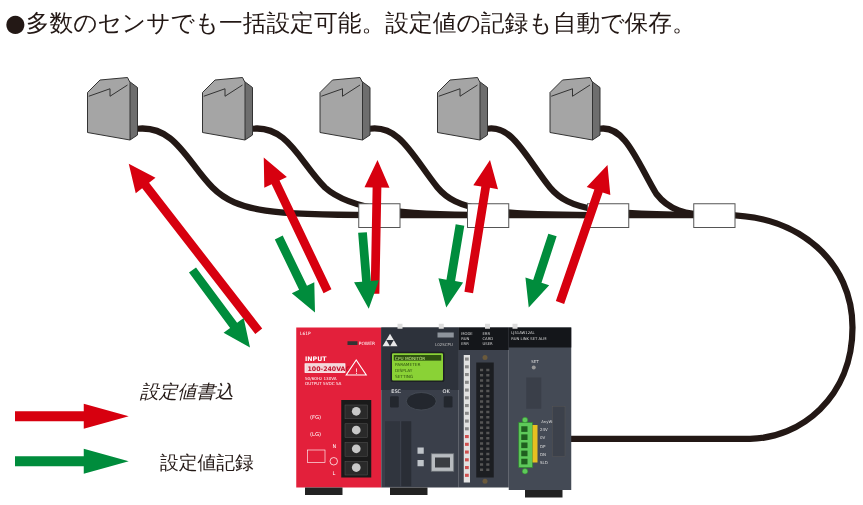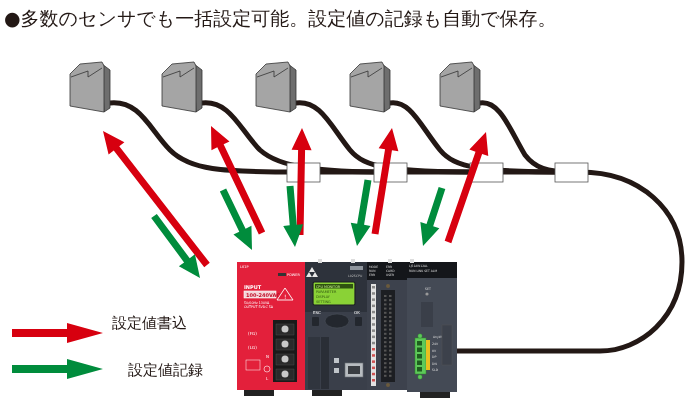--- a/index.html
+++ b/index.html
@@ -250,14 +250,14 @@
       <polygon points="364.5476212665875,179.42460354443125 357.16439898730533,223.72393722012407 350.7528384823964,222.65534380263924 357,246 370.4807169590393,225.9433235487464 364.06915645413034,224.87473013126157 371.4523787334125,180.57539645556875" fill="#008c3c"></polygon>
       <polygon points="438.6739184026927,186.91042154570968 426.5226972582319,224.00362293406377 420.34568857751833,221.98012009038175 423,246 439.35186913356006,228.20628268632643 433.1748604528465,226.1827798426444 445.3260815973073,189.08957845429032" fill="#008c3c"></polygon>
     </g>
 
   <g id="legend-arrows">
       <polygon points="12,329 67,329 67,323 103,333 67,343 67,337 12,337" fill="#d7000f"></polygon>
       <polygon points="12,365 67,365 67,359 103,369 67,379 67,373 12,373" fill="#008c3c"></polygon>
     </g>
 </svg>
 
-<div class="legend-label" style="left:112px; top:314px;">設定値書込</div>
+<div class="legend-label" style="left:112px; top:304px;font-style:italic;">設定値書込</div>
 <div class="legend-label" style="left:128px; top:361px;">設定値記録</div>
 
 </body></html>

